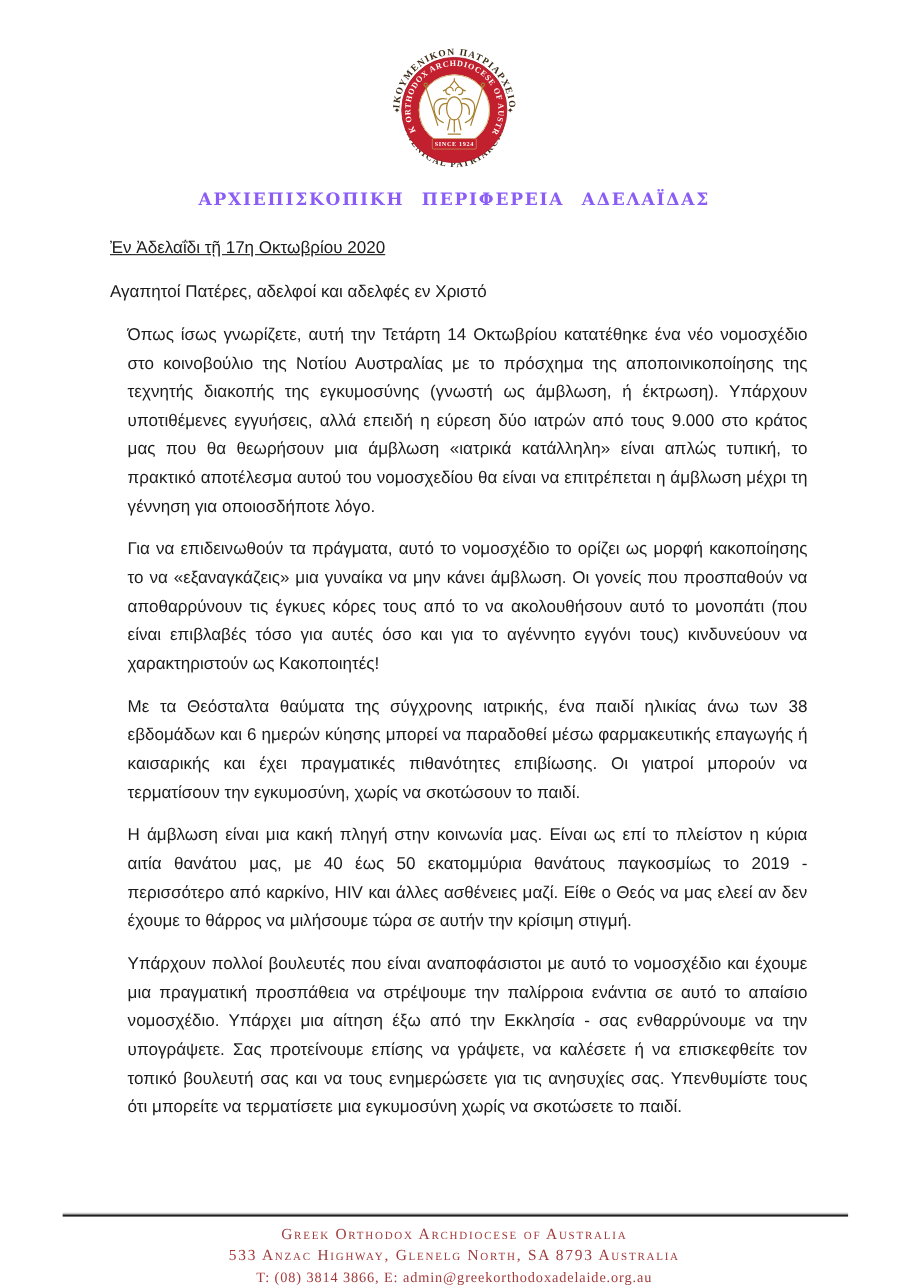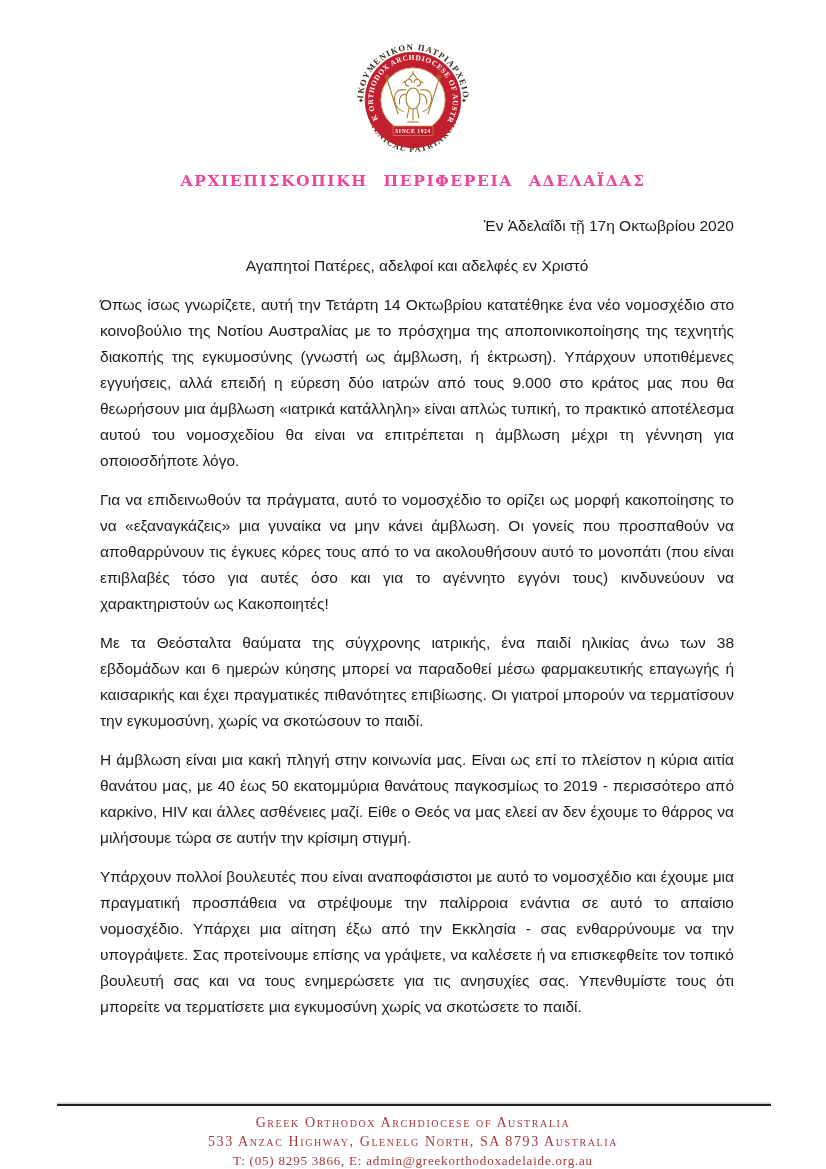--- a/index.html
+++ b/index.html
@@ -19,37 +19,38 @@
   .region-title {
     position: absolute;
     top: 171px; left: 0;
     width: 100%;
     text-align: center;
     font-family: "DejaVu Serif", "Liberation Serif", serif;
     font-weight: bold;
     font-size: 15.5px;
     letter-spacing: 1.6px;
     word-spacing: 9px;
-    color: #ec4899;
+    color: #8b5cf6;
   }
   .content {
     position: absolute;
     top: 213px; left: 100px;
     width: 634px;
     font-size: 15.5px;
     line-height: 26px;
   }
   .dateline {
-    text-align: right;
+    text-align: left;
     margin: 0 0 14px 0;
+    text-decoration: underline;
   }
-  .salutation { margin: 0 0 13px 0; text-align: center; }
+  .salutation { margin: 0 0 13px 0; }
   p.body-par {
     text-align: justify;
-    margin: 0 0 13px 0;
+    margin: 0 0 13px 16px;
   }
   .footer-rule {
     position: absolute;
     top: 1104px; left: 57px;
     width: 714px; height: 0;
     border-top: 2.5px solid #1f1f1f;
     box-shadow: 0 -1.5px 0 #cccccc;
   }
   .footer {
     position: absolute;
@@ -139,14 +140,14 @@
   <p class="body-par">Για να επιδεινωθούν τα πράγματα, αυτό το νομοσχέδιο το ορίζει ως μορφή κακοποίησης το να «εξαναγκάζεις» μια γυναίκα να μην κάνει άμβλωση. Οι γονείς που προσπαθούν να αποθαρρύνουν τις έγκυες κόρες τους από το να ακολουθήσουν αυτό το μονοπάτι (που είναι επιβλαβές τόσο για αυτές όσο και για το αγέννητο εγγόνι τους) κινδυνεύουν να χαρακτηριστούν ως Κακοποιητές!</p>
   <p class="body-par">Με τα Θεόσταλτα θαύματα της σύγχρονης ιατρικής, ένα παιδί ηλικίας άνω των 38 εβδομάδων και 6 ημερών κύησης μπορεί να παραδοθεί μέσω φαρμακευτικής επαγωγής ή καισαρικής και έχει πραγματικές πιθανότητες επιβίωσης. Οι γιατροί μπορούν να τερματίσουν την εγκυμοσύνη, χωρίς να σκοτώσουν το παιδί.</p>
   <p class="body-par">Η άμβλωση είναι μια κακή πληγή στην κοινωνία μας. Είναι ως επί το πλείστον η κύρια αιτία θανάτου μας, με 40 έως 50 εκατομμύρια θανάτους παγκοσμίως το 2019 - περισσότερο από καρκίνο, HIV και άλλες ασθένειες μαζί. Είθε ο Θεός να μας ελεεί αν δεν έχουμε το θάρρος να μιλήσουμε τώρα σε αυτήν την κρίσιμη στιγμή.</p>
   <p class="body-par">Υπάρχουν πολλοί βουλευτές που είναι αναποφάσιστοι με αυτό το νομοσχέδιο και έχουμε μια πραγματική προσπάθεια να στρέψουμε την παλίρροια ενάντια σε αυτό το απαίσιο νομοσχέδιο. Υπάρχει μια αίτηση έξω από την Εκκλησία - σας ενθαρρύνουμε να την υπογράψετε. Σας προτείνουμε επίσης να γράψετε, να καλέσετε ή να επισκεφθείτε τον τοπικό βουλευτή σας και να τους ενημερώσετε για τις ανησυχίες σας. Υπενθυμίστε τους ότι μπορείτε να τερματίσετε μια εγκυμοσύνη χωρίς να σκοτώσετε το παιδί.</p>
 </div>
 
 <div class="footer-rule"></div>
 <div class="footer">
   <div class="line-caps">Greek Orthodox Archdiocese of Australia</div>
   <div class="line-caps">533 Anzac Highway, Glenelg North, SA 8793 Australia</div>
-  <div class="line-contact">T: (05) 8295 3866, E: admin@greekorthodoxadelaide.org.au</div>
+  <div class="line-contact">T: (08) 3814 3866, E: admin@greekorthodoxadelaide.org.au</div>
 </div>
 
 </body></html>

